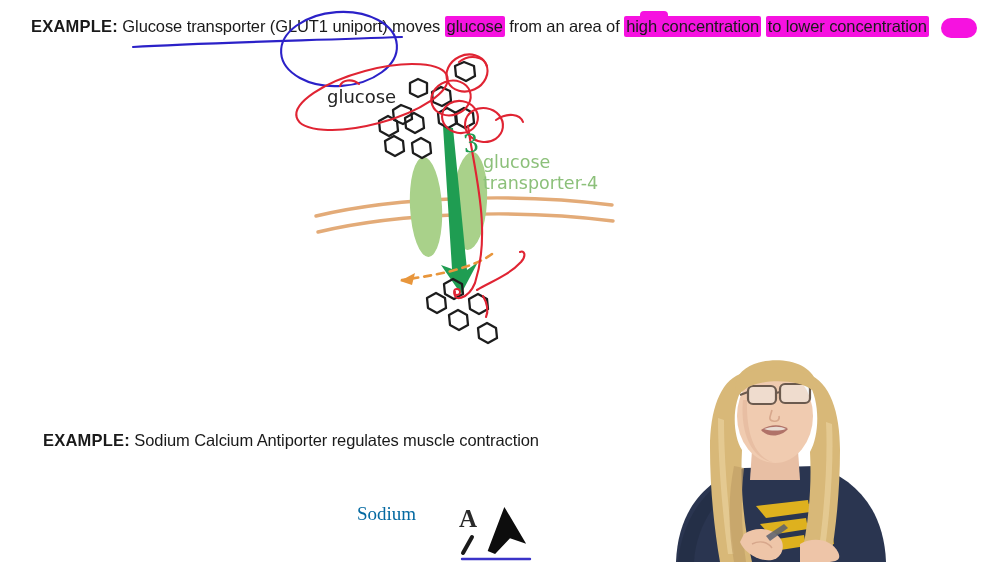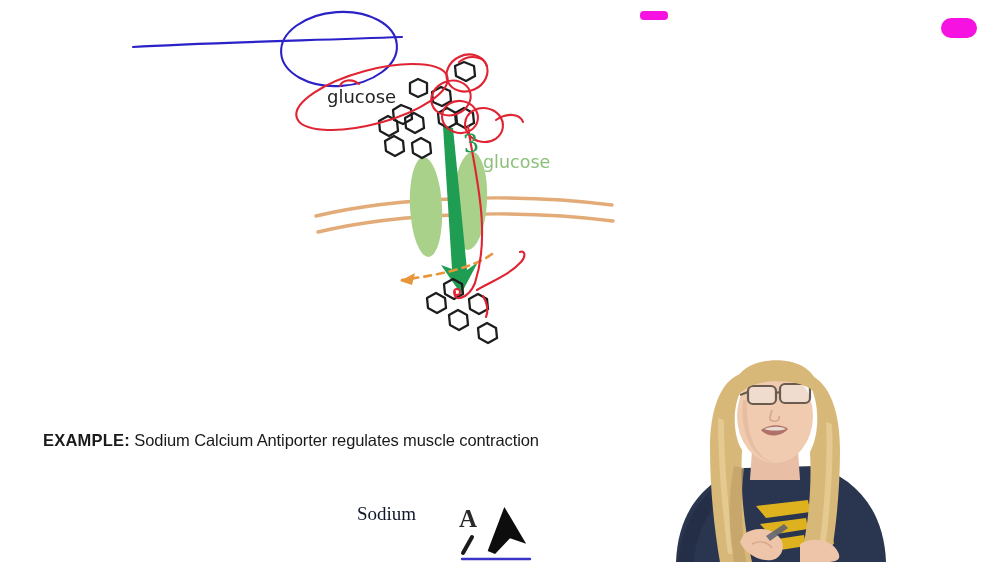--- a/index.html
+++ b/index.html
@@ -57,21 +57,21 @@
     border-radius: 2px;
   }
 
   
   #sodium-label {
     position: absolute;
     left: 357px;
     top: 503px;
     font-family: "Liberation Serif", serif;
     font-size: 19px;
-    color: #0f172a;
+    color: #0369a1;
     white-space: nowrap;
   }
   #letter-a {
     position: absolute;
     left: 459px;
     top: 505px;
     font-family: "Liberation Serif", serif;
     font-weight: bold;
     font-size: 25px;
     color: #2a2a2a;
@@ -116,20 +116,23 @@
     width: 262px;
     height: 224px;
     overflow: hidden;
   }
 </style>
 </head>
 <body>
 
 <div id="screen">
 
+  <div class="text-line" id="line1">
+    <span class="ex-label">EXAMPLE:</span><span class="body-text"> Glucose transporter (GLUT1 uniport) moves </span><span class="hl">glucose</span><span class="body-text"> from an area of </span><span class="hl">high concentration</span><span class="body-text"> </span><span class="hl">to lower concentration</span>
+  </div>
 
   <svg class="layer">
 
     <rect x="941" y="18" width="36" height="20" rx="10" fill="#f612e0"></rect>
     <rect x="640" y="11" width="28" height="9" rx="4" fill="#f612e0"></rect>
   </svg>
 
   <svg class="layer">
     <g fill="none" stroke="#2b21c8" stroke-width="2.1" stroke-linecap="round">
 
@@ -235,20 +238,21 @@
       <path d="M477 290 C 490 282, 508 276, 521 262 C 527 255, 524 250, 520 252"></path>
       <path d="M483 296 C 487 303, 489 310, 486 317"></path>
     </g>
     <circle cx="457" cy="292" r="3" fill="none" stroke="#e02433" stroke-width="1.8"></circle>
   </svg>
 
   <div id="glucose-label">glucose</div>
 
   <div id="gt4-label">
     <div>glucose</div>
+    <div>transporter-4</div>
   </div>
 
   <div id="mark-three">3</div>
 
   <div class="text-line" id="line2">
     <span class="ex-label">EXAMPLE:</span><span class="body-text"> Sodium Calcium Antiporter regulates muscle contraction</span>
   </div>
 
   <div id="sodium-label">Sodium</div>
   <div id="letter-a">A</div>

